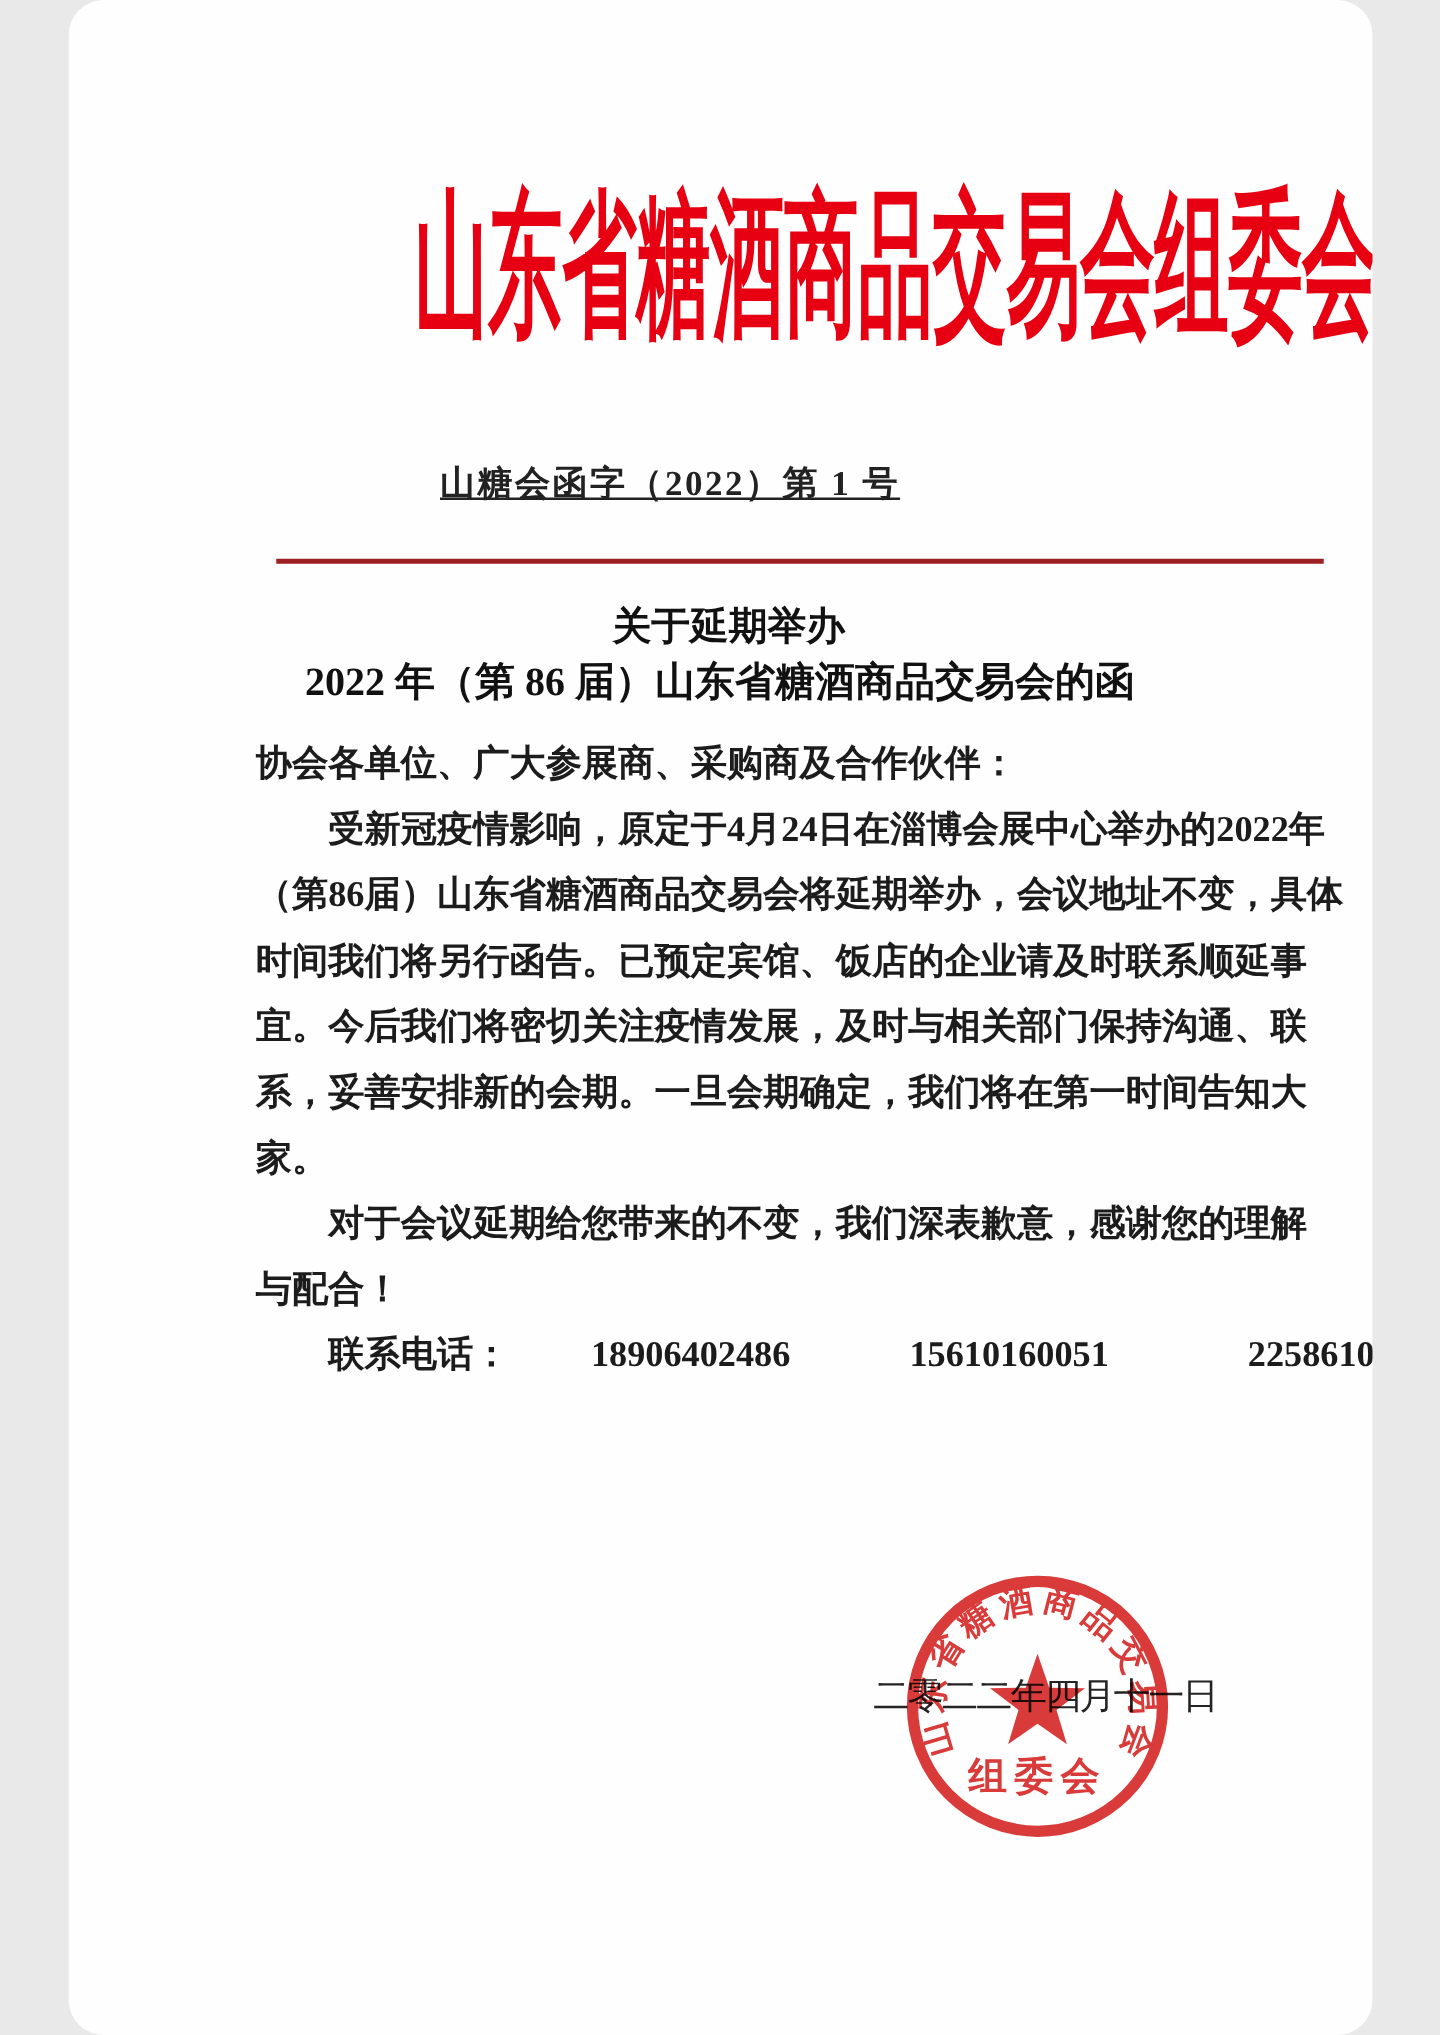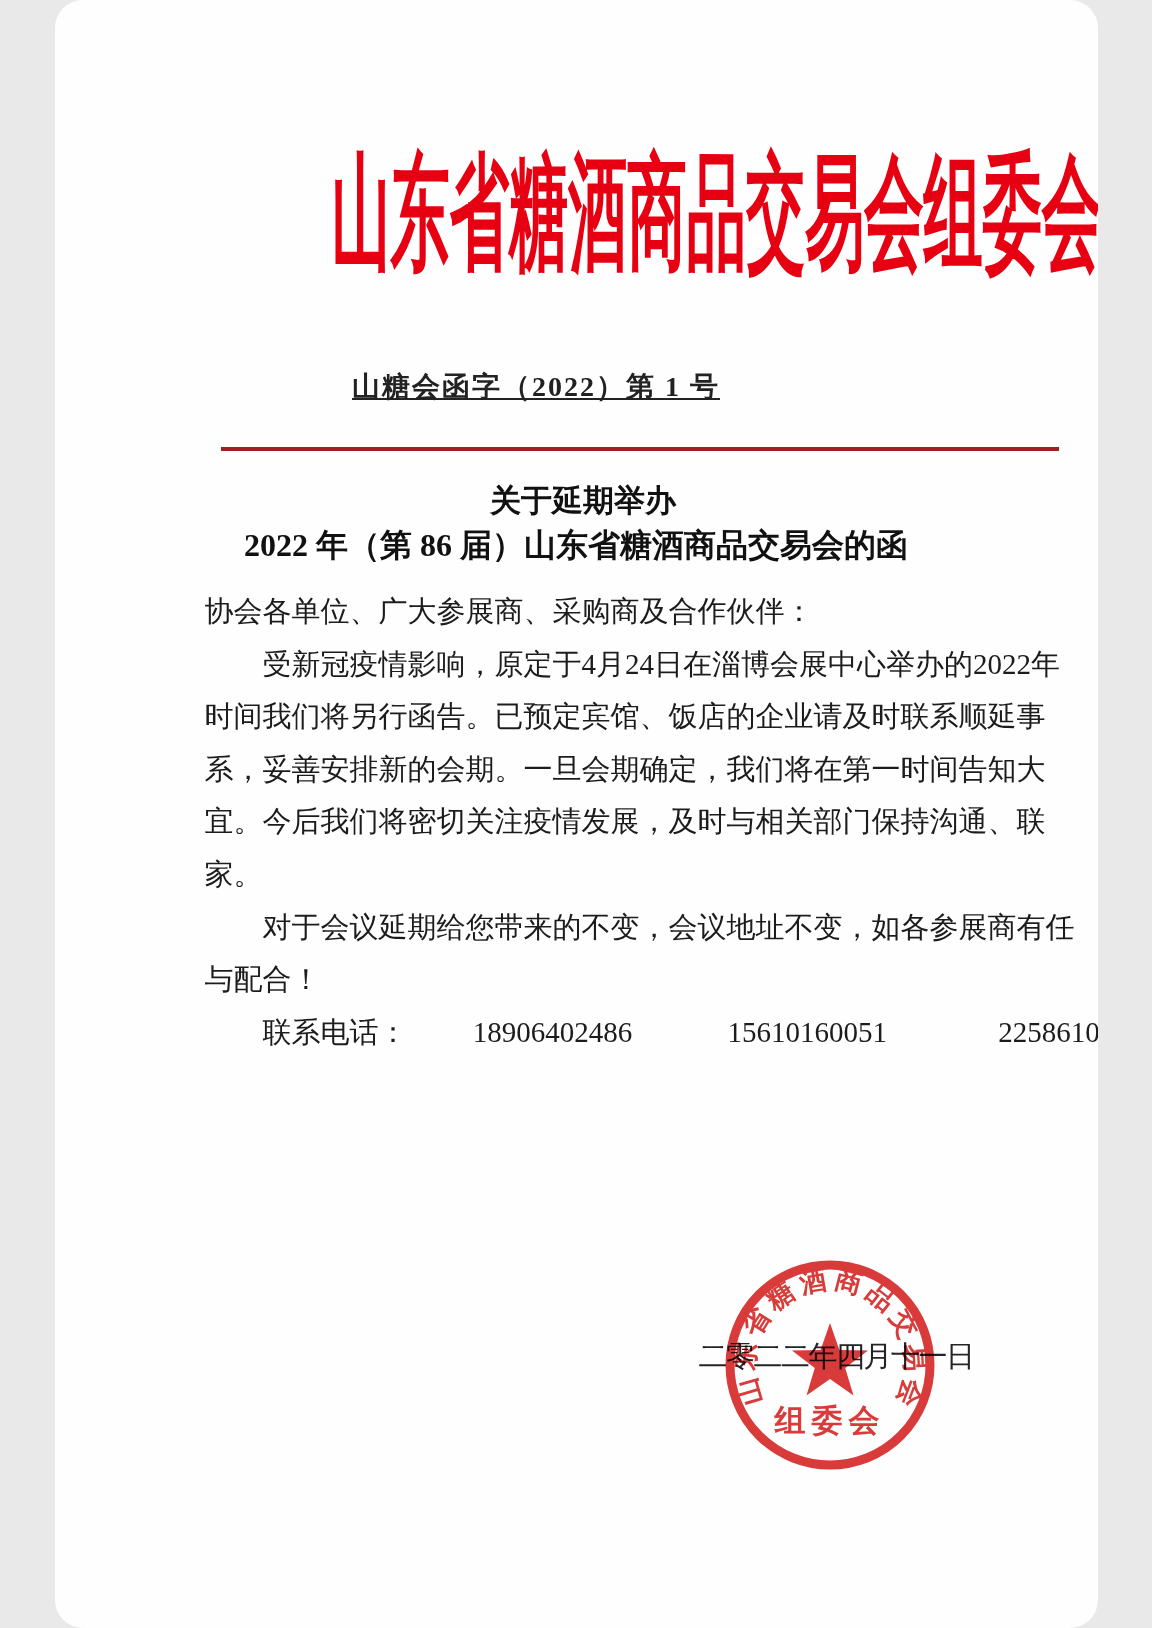--- a/index.html
+++ b/index.html
@@ -52,21 +52,21 @@
   .subject-line1{font-size:31px;line-height:42px;margin-left:14px;}
   .subject-line2{font-size:32px;line-height:46px;}
   .letter-body{
     position:absolute;
     top:585px;left:150px;
     width:880px;
     font-size:29px;
     line-height:52.6px;
     color:#1c1c1c;
   }
-  .body-line{white-space:nowrap;}
+  .body-line{white-space:nowrap;font-weight:bold;}
   .indent{text-indent:58px;}
   .phone-number{display:inline-block;}
   .phone-gap1{margin-left:30px;}
   .phone-gap2{margin-left:46px;}
   .date-line{
     position:absolute;
     top:1337px;left:644px;
     font-size:29px;
     letter-spacing:-1.5px;
     white-space:nowrap;
@@ -96,25 +96,26 @@
   <div class="red-rule"></div>
 
   <div class="subject">
     <div class="subject-line1">关于延期举办</div>
     <div class="subject-line2">2022 年（第 86 届）山东省糖酒商品交易会的函</div>
   </div>
 
   <div class="letter-body">
     <div class="body-line">协会各单位、广大参展商、采购商及合作伙伴：</div>
     <div class="body-line indent">受新冠疫情影响，原定于4月24日在淄博会展中心举办的2022年</div>
+    <div class="body-line">（第86届）山东省糖酒商品交易会将延期举办，会议地址不变，具体</div>
     <div class="body-line">时间我们将另行函告。已预定宾馆、饭店的企业请及时联系顺延事</div>
+    <div class="body-line">宜。今后我们将密切关注疫情发展，及时与相关部门保持沟通、联</div>
     <div class="body-line">系，妥善安排新的会期。一旦会期确定，我们将在第一时间告知大</div>
-    <div class="body-line">宜。今后我们将密切关注疫情发展，及时与相关部门保持沟通、联</div>
     <div class="body-line">家。</div>
-    <div class="body-line indent">对于会议延期给您带来的不变，会议地址不变，如各参展商有任</div>
+    <div class="body-line indent">对于会议延期给您带来的不变，我们深表歉意，感谢您的理解</div>
     <div class="body-line">与配合！</div>
     <div class="body-line indent">
       <span>联系电话：</span>
       <span class="phone-number">18906402486</span>
       <span class="phone-number phone-gap1">15610160051</span>
       <span class="phone-number phone-gap2">22586107257</span>
     </div>
   </div>
 
   <div class="date-line">二零二二年四月十一日</div>

